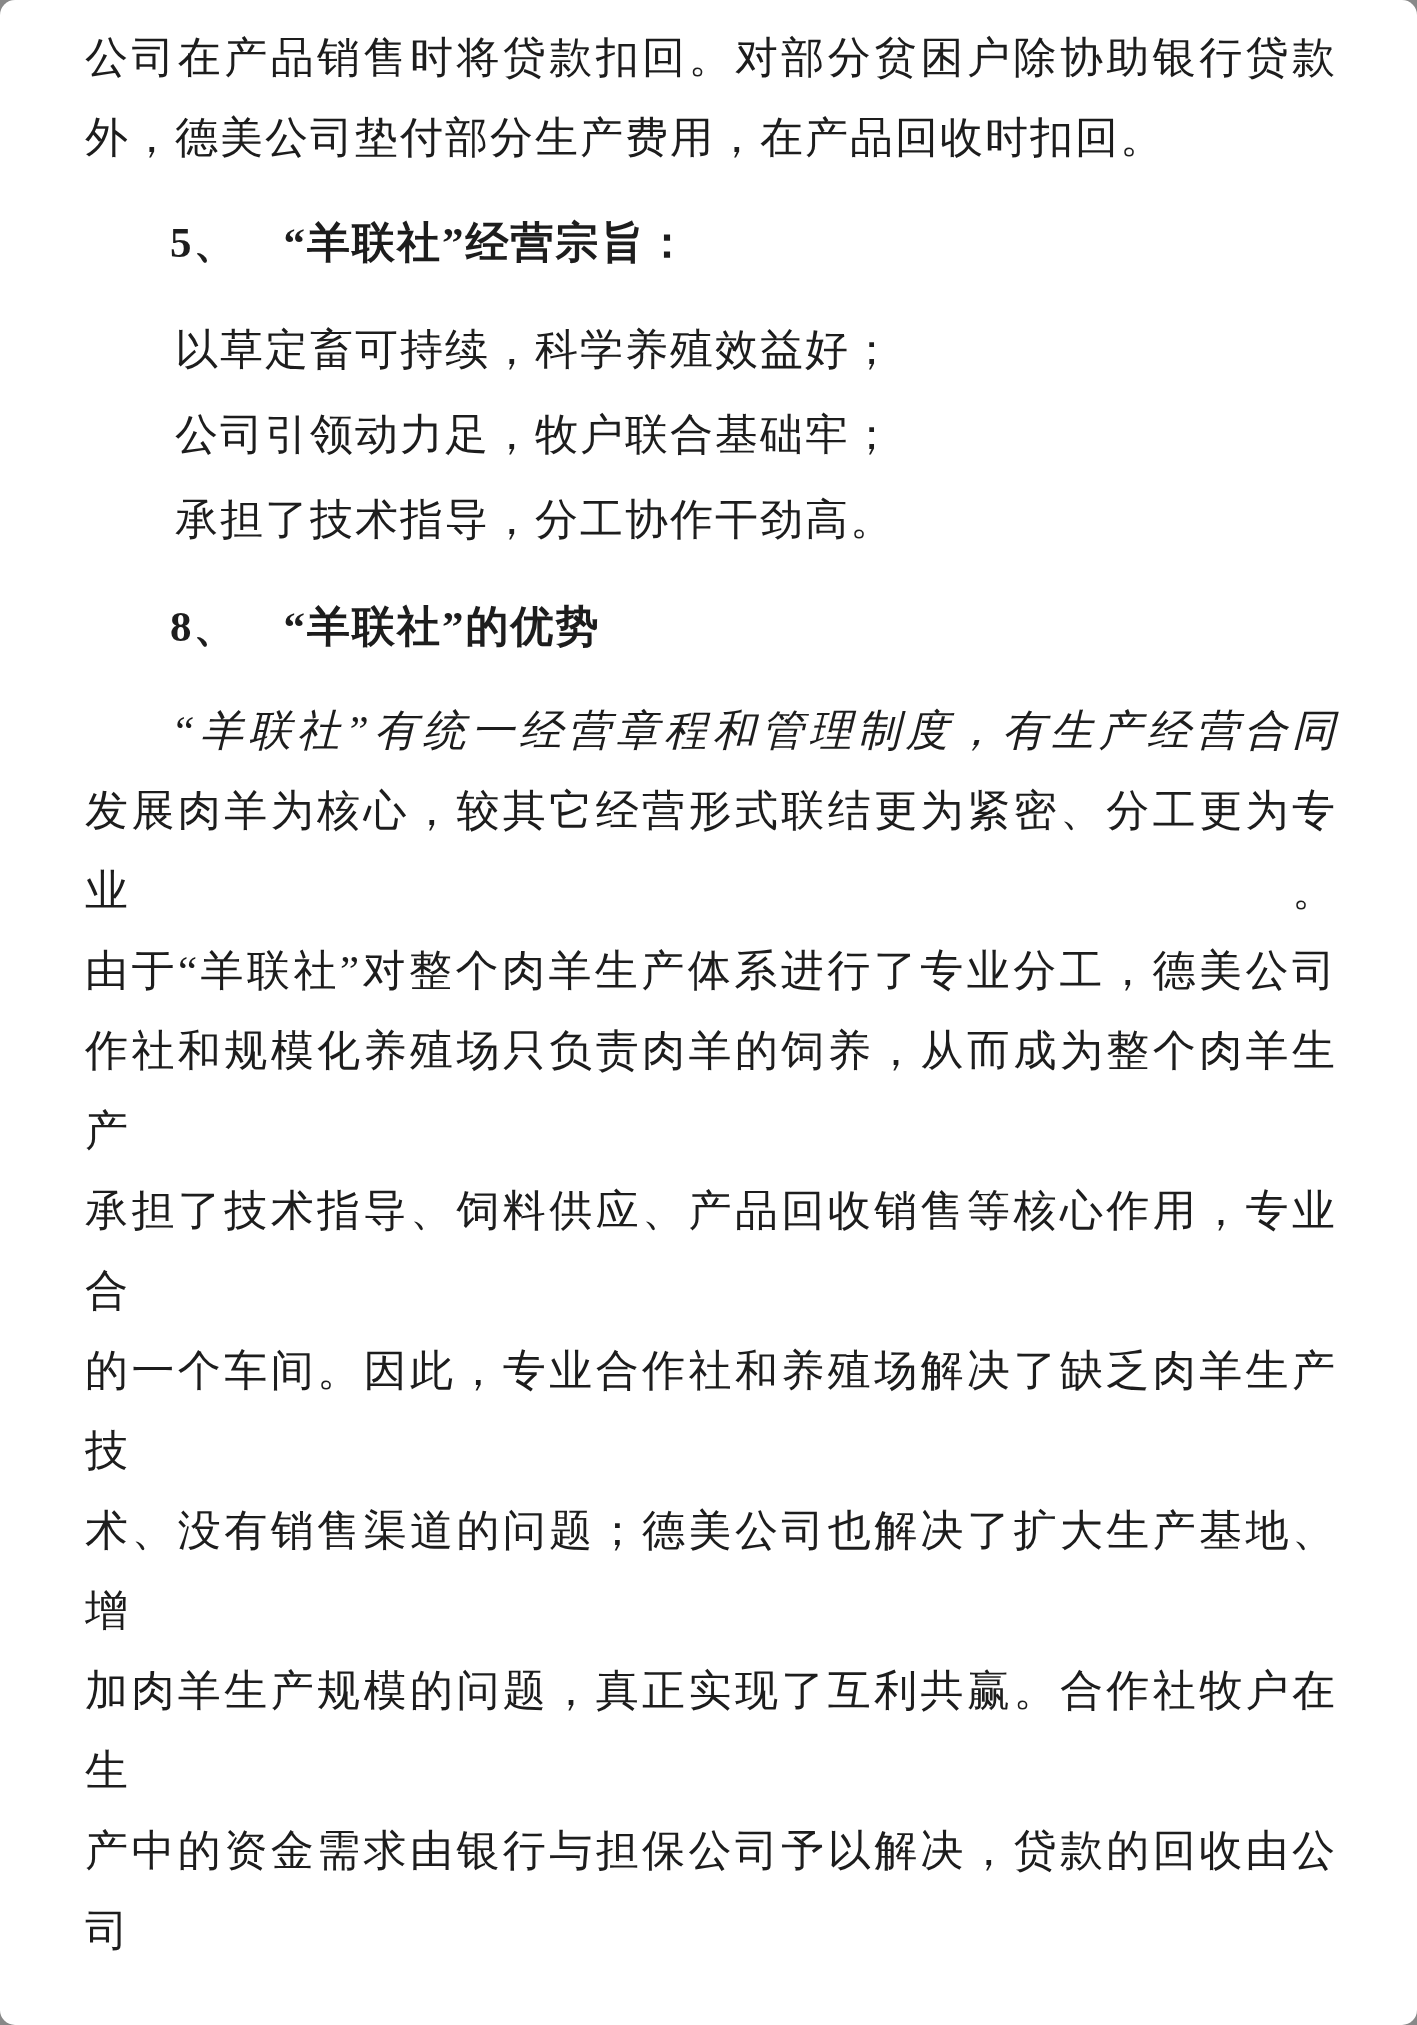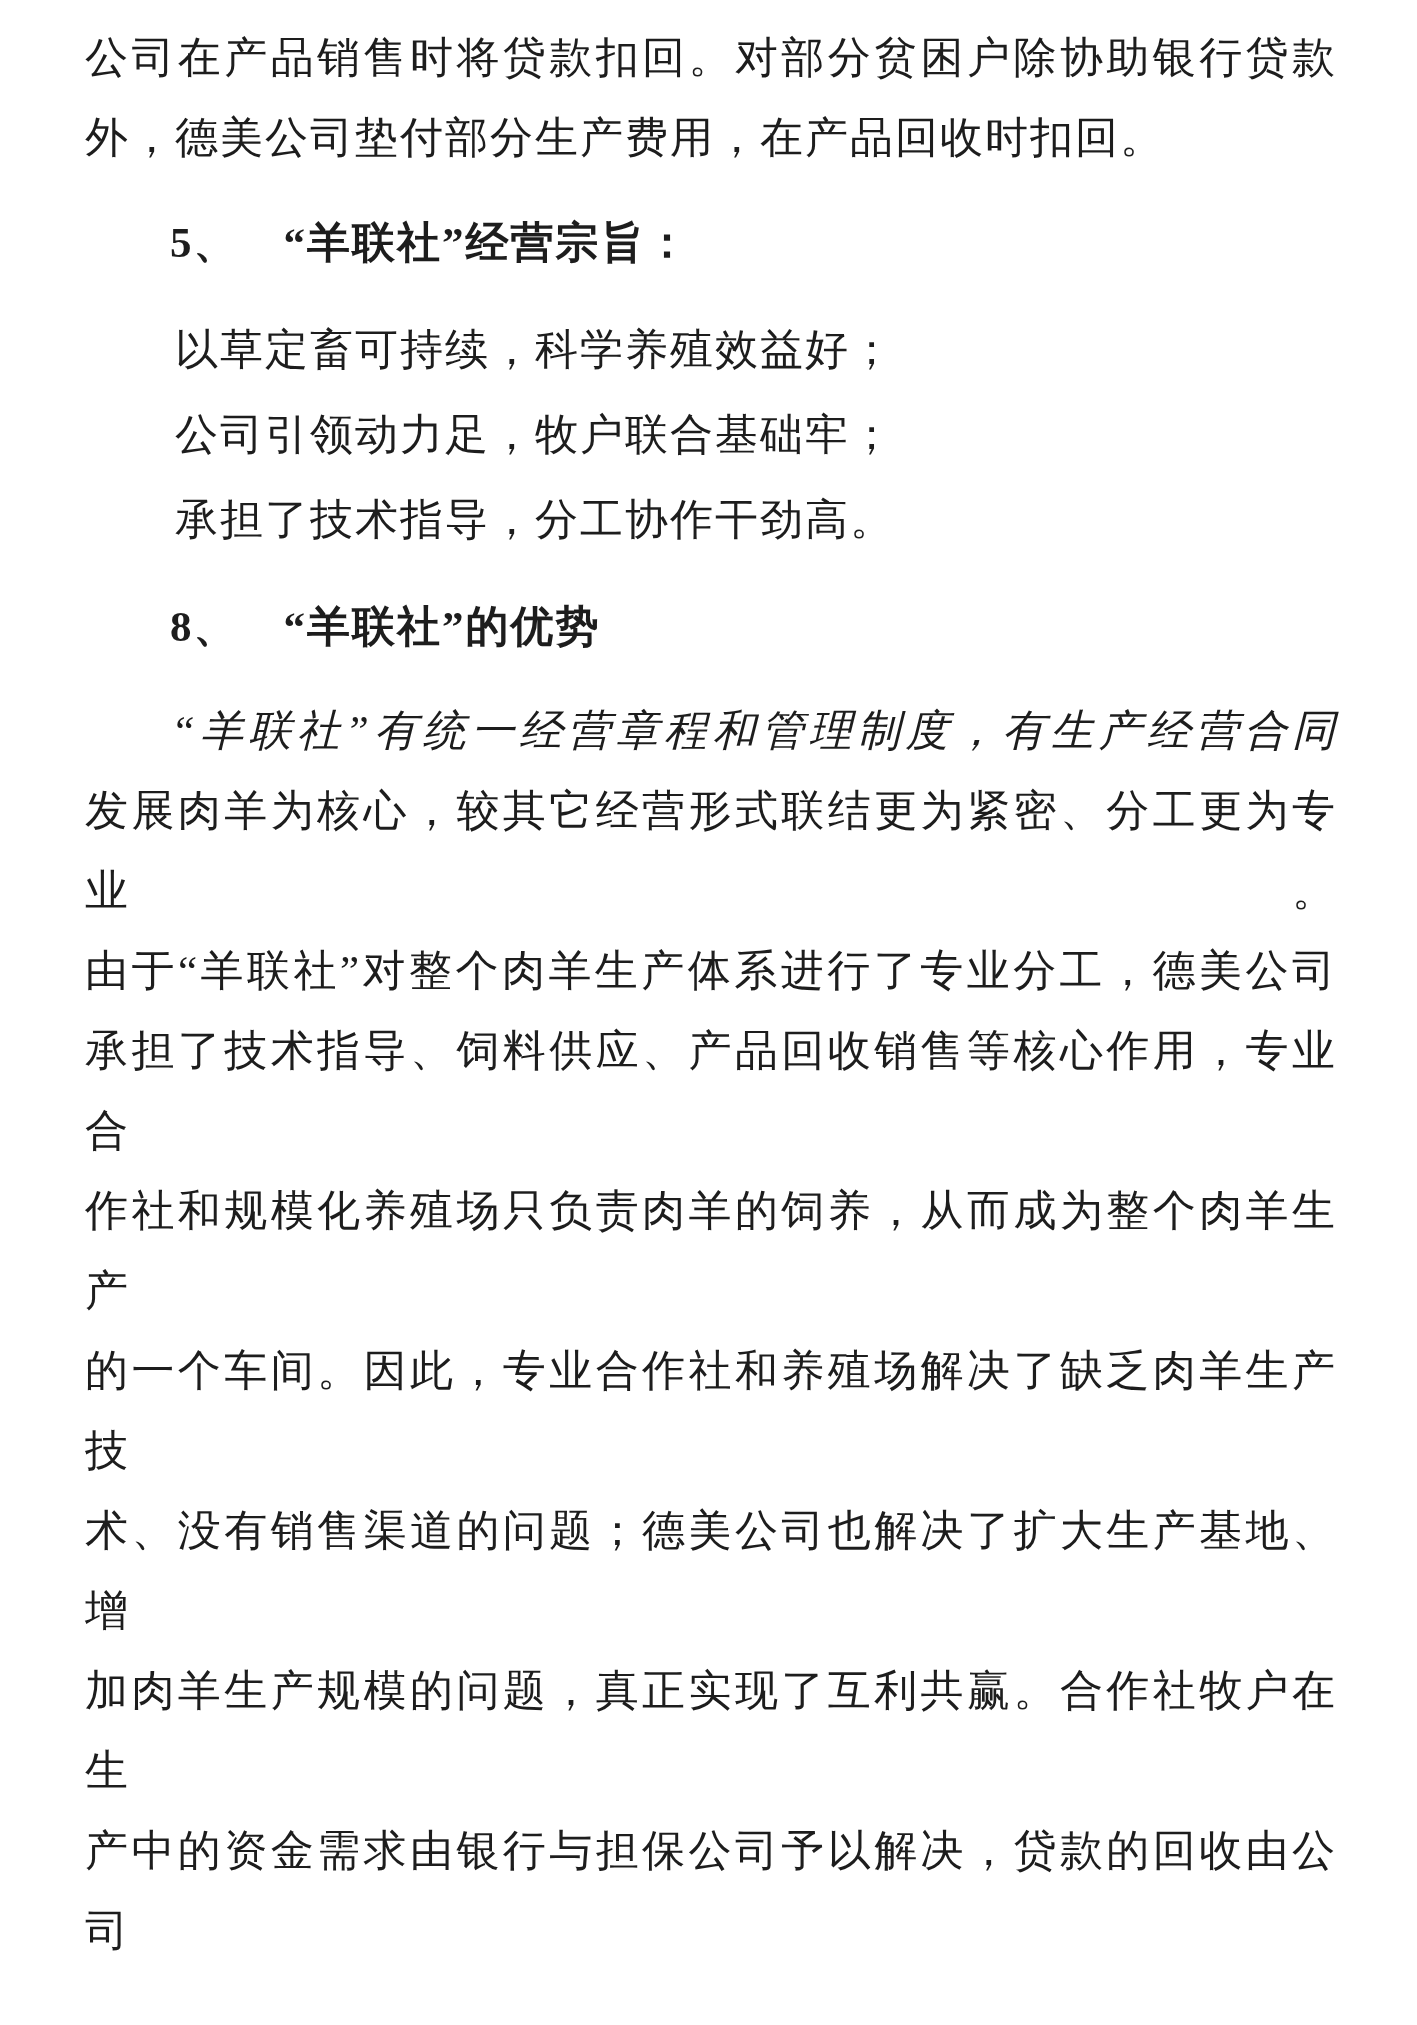--- a/index.html
+++ b/index.html
@@ -5,20 +5,21 @@
   html, body { margin: 0; padding: 0; background: #888; }
   .page {
     position: relative;
     width: 1417px;
     height: 2025px;
     margin: 0 auto;
     background: #ffffff;
     color: #1d1d1d;
     font-family: "Liberation Serif", serif;
     overflow: hidden;
+    border-radius: 15px;
   }
   .text-block {
     padding: 18px 80px 0 85px;
   }
   .line {
     font-size: 43px;
     letter-spacing: 2px;
     white-space: nowrap;
   }
   
@@ -58,21 +59,21 @@
       <div class="line body">公司在产品销售时将贷款扣回。对部分贫困户除协助银行贷款</div>
       <div class="line body-end">外，德美公司垫付部分生产费用，在产品回收时扣回。</div>
       <div class="line heading">5、　“羊联社”经营宗旨：</div>
       <div class="line verse">以草定畜可持续，科学养殖效益好；</div>
       <div class="line verse">公司引领动力足，牧户联合基础牢；</div>
       <div class="line verse">承担了技术指导，分工协作干劲高。</div>
       <div class="line heading">8、　“羊联社”的优势</div>
       <div class="line body-indent">“羊联社”有统一经营章程和管理制度，有生产经营合同</div>
       <div class="line body">发展肉羊为核心，较其它经营形式联结更为紧密、分工更为专业。</div>
       <div class="line body">由于“羊联社”对整个肉羊生产体系进行了专业分工，德美公司</div>
+      <div class="line body">作社和规模化养殖场只负责肉羊的饲养，从而成为整个肉羊生产</div>
       <div class="line body">承担了技术指导、饲料供应、产品回收销售等核心作用，专业合</div>
-      <div class="line body">作社和规模化养殖场只负责肉羊的饲养，从而成为整个肉羊生产</div>
       <div class="line body">的一个车间。因此，专业合作社和养殖场解决了缺乏肉羊生产技</div>
       <div class="line body">术、没有销售渠道的问题；德美公司也解决了扩大生产基地、增</div>
       <div class="line body">加肉羊生产规模的问题，真正实现了互利共赢。合作社牧户在生</div>
       <div class="line body">产中的资金需求由银行与担保公司予以解决，贷款的回收由公司</div>
     </div>
 
 </div>
 
 </body></html>

